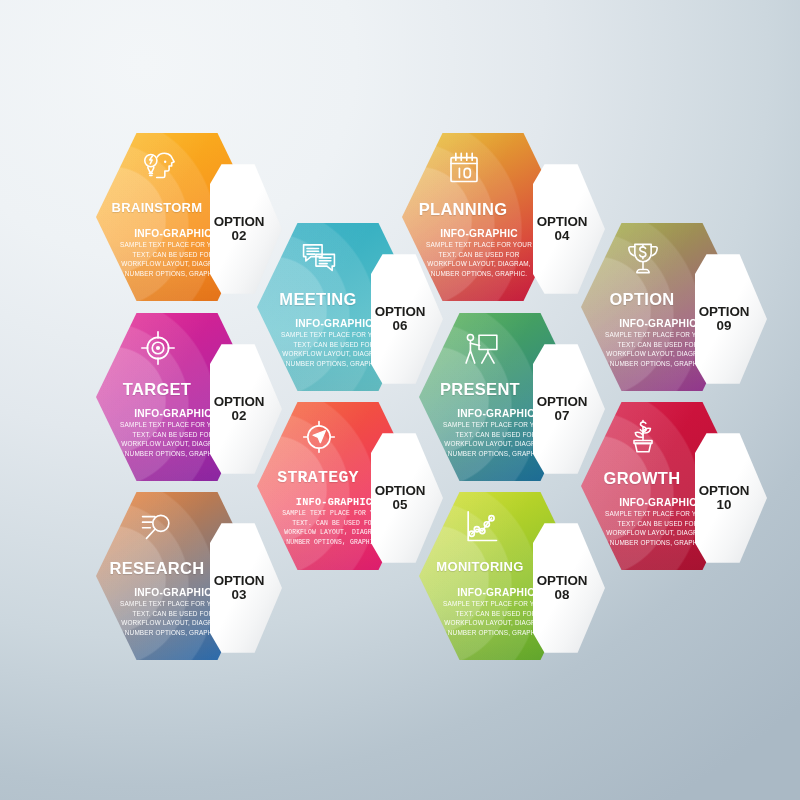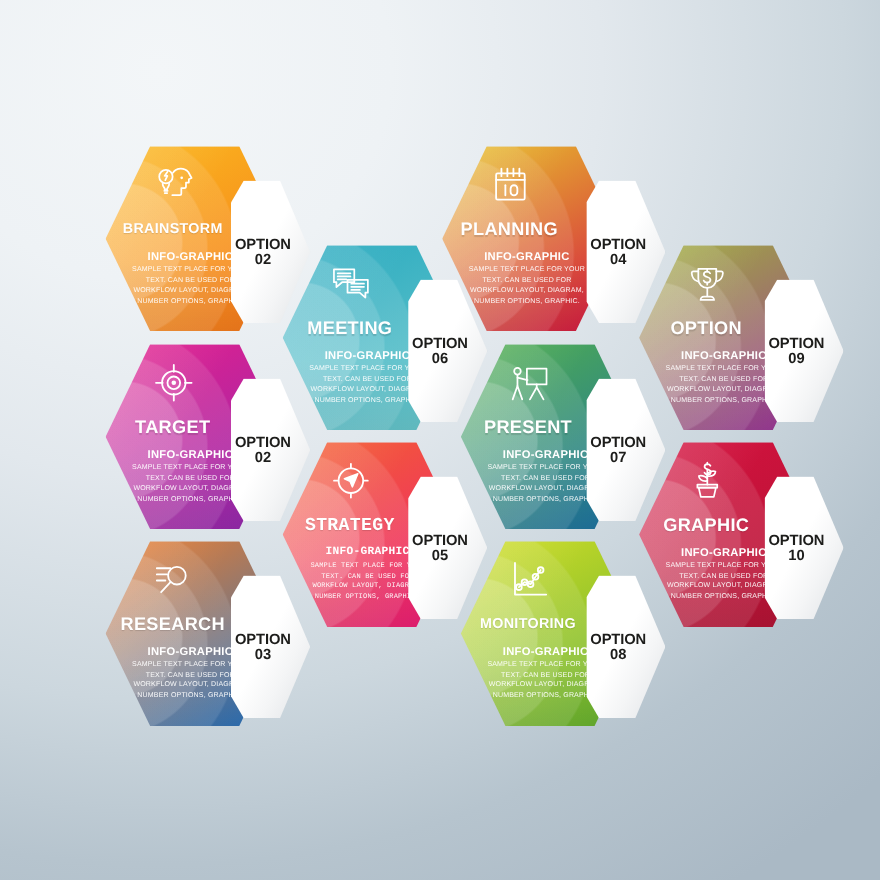--- a/index.html
+++ b/index.html
@@ -390,21 +390,21 @@
     <svg viewBox="0 0 48 48" fill="none" stroke="#fff" stroke-width="1.9" stroke-linecap="round" stroke-linejoin="round">
       <path d="M14.6 31.6h18.8l-2.3 10.1H16.9z"></path>
       <path d="M13.2 28.2h21.6v3.4H13.2z"></path>
       <path d="M24 28.2V12.4"></path>
       <path d="M27.4 7.7c-.6-1.1-1.8-1.7-3.1-1.7-1.9 0-3.3 1.2-3.3 2.8 0 3.6 6.8 2 6.8 5.6 0 1.7-1.6 2.9-3.5 2.9-1.5 0-2.8-.7-3.4-2"></path>
       <path d="M24 4.3v1.9M24 18.1v1.9"></path>
       <path d="M24 21.6c-3.1-3.3-7.3-3.5-9.2-2.7 0 2.6 2.4 6.2 9.2 5.3"></path>
       <path d="M24 16.5c3-3.2 7.1-3.4 8.9-2.6 0 2.5-2.3 6-8.9 5.1"></path>
     </svg>
         </div>
-        <div class="hex-title">GRAPHIC</div>
+        <div class="hex-title">GROWTH</div>
         <div class="hex-sub">
           <div class="sub-head">INFO-GRAPHIC</div>
           <div class="sub-body">SAMPLE TEXT PLACE FOR YOUR TEXT. CAN BE USED FOR WORKFLOW LAYOUT, DIAGRAM, NUMBER OPTIONS, GRAPHIC.</div>
         </div>
       </div>
     </div>
     <div class="badge" style="left: 679px; top: 432px;">
       <div class="badge-text">
         <span class="b-word">OPTION</span>
         <span class="b-num">10</span>

